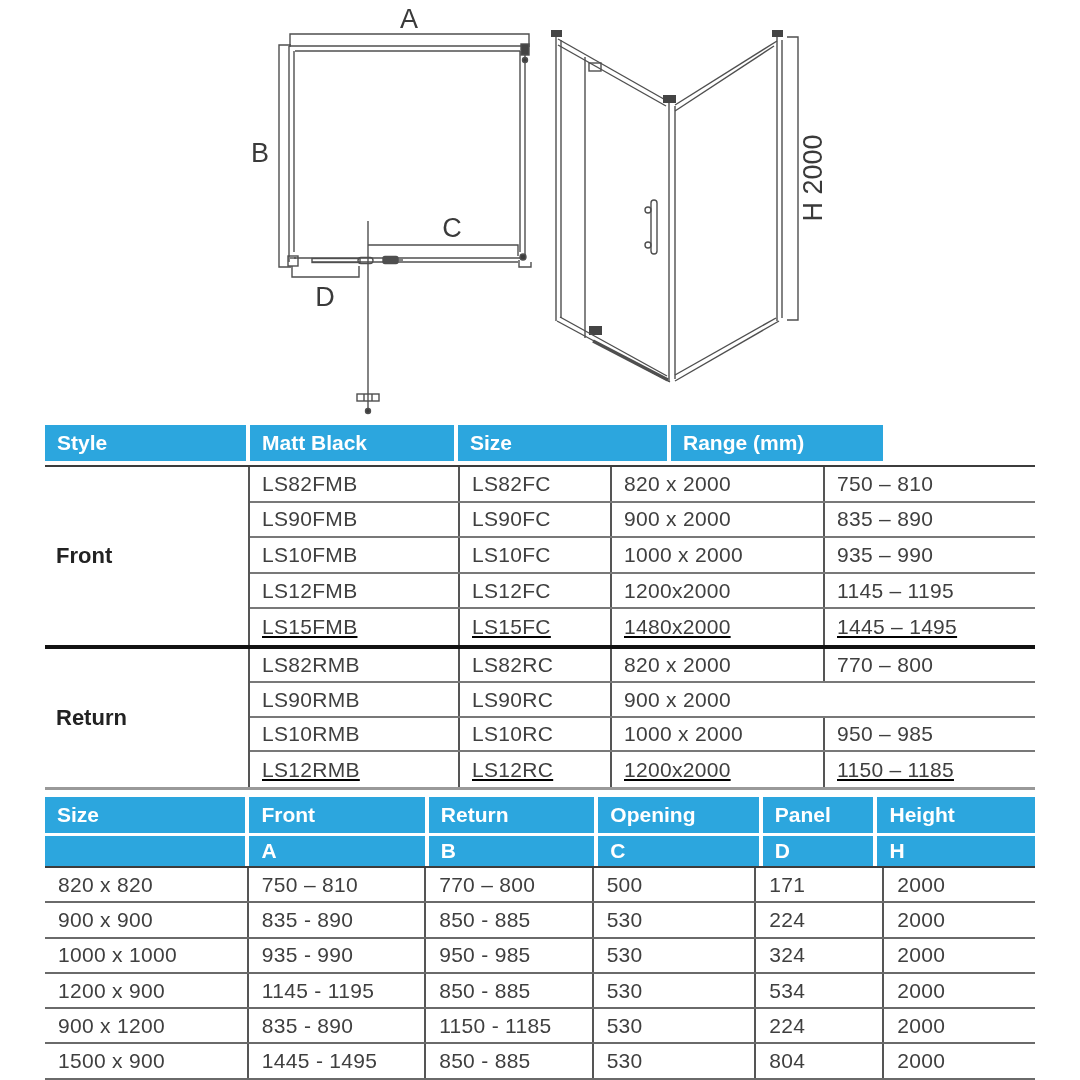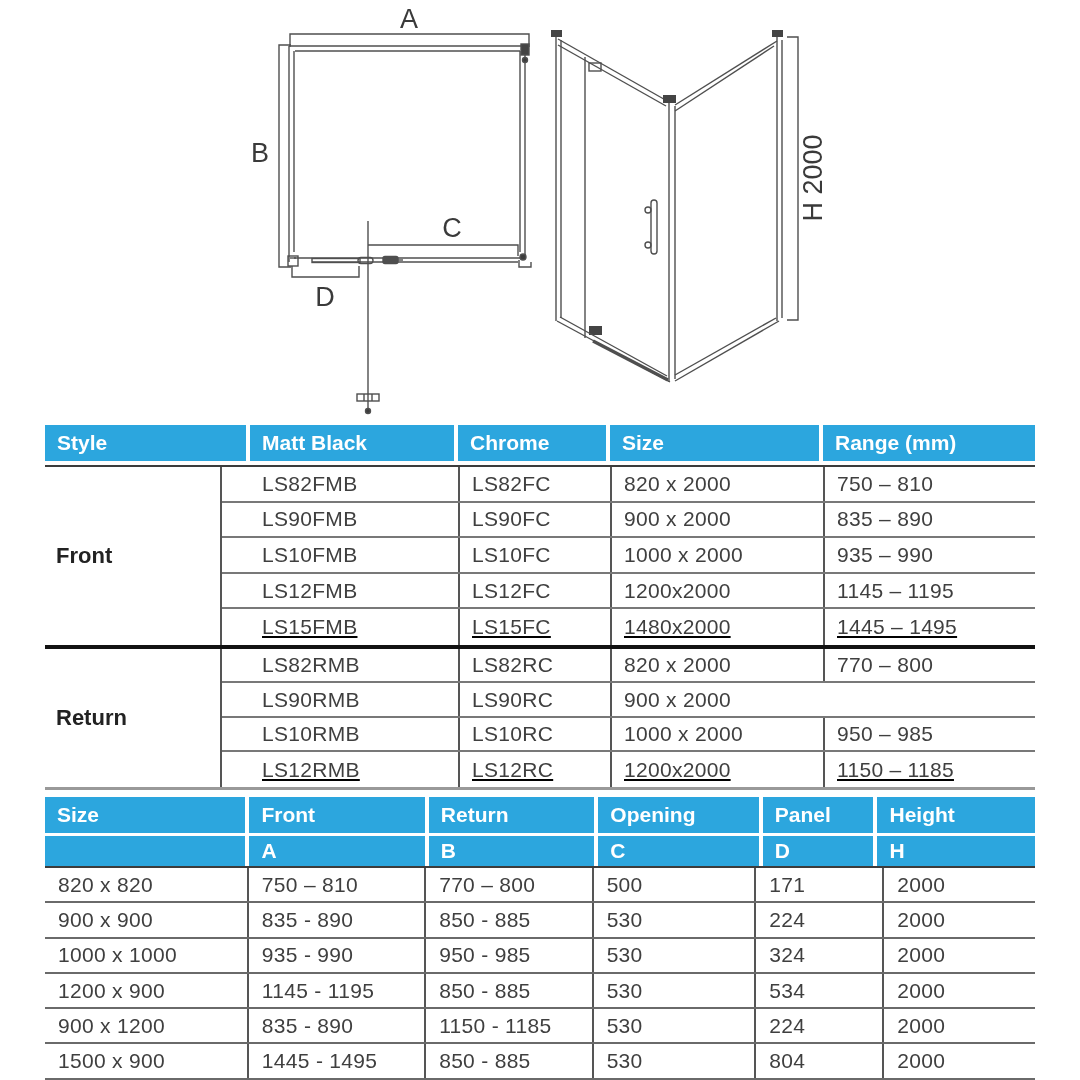--- a/index.html
+++ b/index.html
@@ -19,21 +19,21 @@
   
   .t1 { top:425px; }
   .t1 .thead { height:36px; margin-bottom:4px;border-radius:15px; }
   .t1 .w1{width:205px}.t1 .w2{width:208px}.t1 .w3{width:152px}.t1 .w4{width:213px}.t1 .w5{width:212px}
   .t1-body { border-top:2px solid #3c3c3c; border-bottom:3px solid #999; }
   .t1-group { display:flex; }
   .t1-group.return { border-top:4px solid #121212; }
   .g-label { width:205px; display:flex; align-items:center; padding-left:11px;
              font-weight:bold; font-size:22px; color:#222; }
   .g-rows { flex:1; border-left:2px solid #555; }
-  .t1-row { display:flex; border-bottom:2px solid #787878;padding-left:28px; }
+  .t1-row { display:flex; border-bottom:2px solid #787878; }
   .t1-row:last-child { border-bottom:none;text-decoration:underline; }
   .front .t1-row { height:35.6px; }
   .return .t1-row { height:34.5px; }
   .td { display:flex; align-items:center; padding-left:12px; font-size:21px;
         color:#3f3f3f; letter-spacing:.3px; }
   .td.c1{width:208px}
   .td.c2{width:152px;border-left:2px solid #555}
   .td.c3{width:213px;border-left:2px solid #555}
   .td.c4{width:212px;border-left:2px solid #555}
 
@@ -142,21 +142,20 @@
     <text class="dim-label" x="260" y="162" text-anchor="middle">B</text>
     <text class="dim-label" x="452" y="237" text-anchor="middle">C</text>
     <text class="dim-label" x="325" y="306" text-anchor="middle">D</text>
     <text class="dim-label" transform="translate(822,178) rotate(-90)" text-anchor="middle">H 2000</text>
   </svg>
 
   <div class="tbl t1">
     <div class="thead">
       <div class="th w1">Style</div>
       <div class="th w2">Matt Black</div>
-      <div class="th w3">Chrome</div>
       <div class="th w4">Size</div>
       <div class="th w5">Range (mm)</div>
     </div>
     <div class="t1-body">
       <div class="t1-group front">
         <div class="g-label">Front</div>
         <div class="g-rows">
   <div class="t1-row">
     <div class="td c1">LS82FMB</div>
     <div class="td c2">LS82FC</div>

